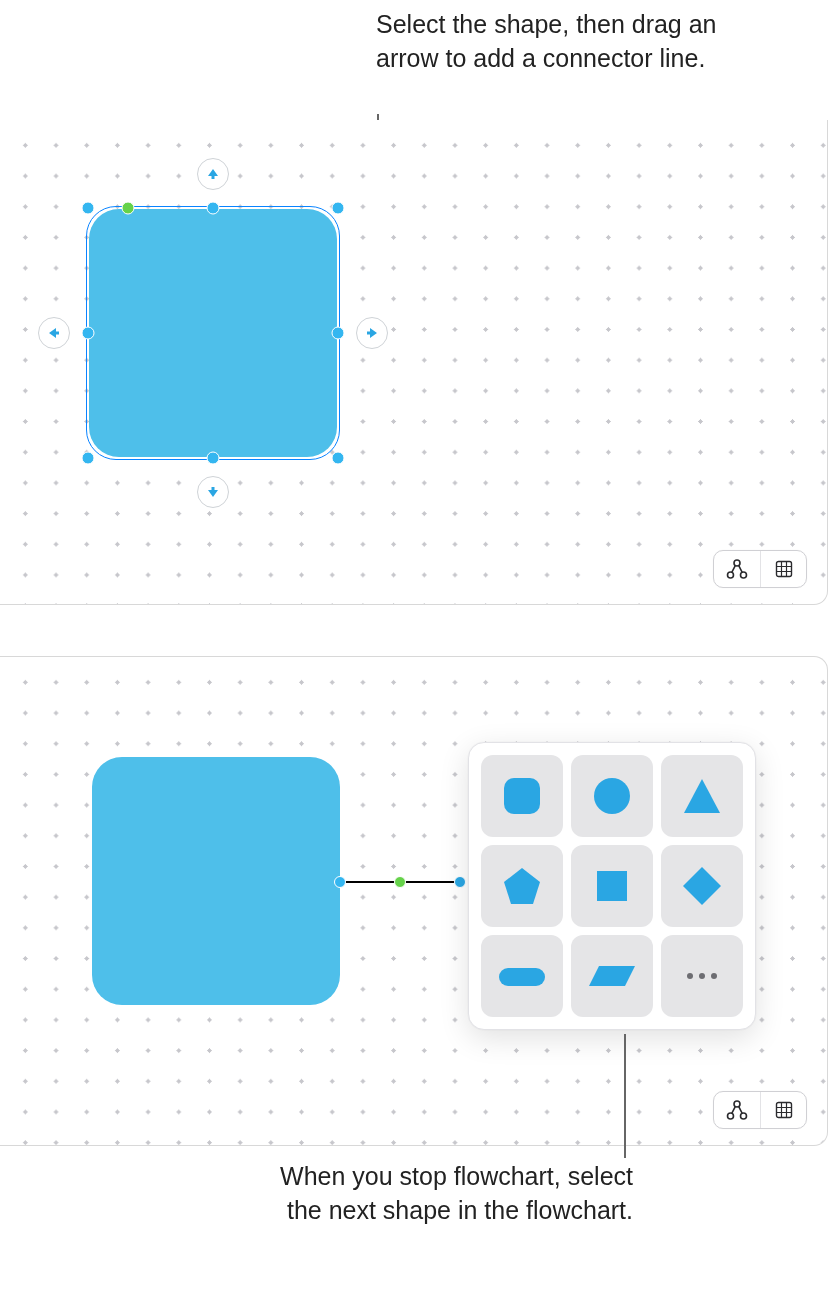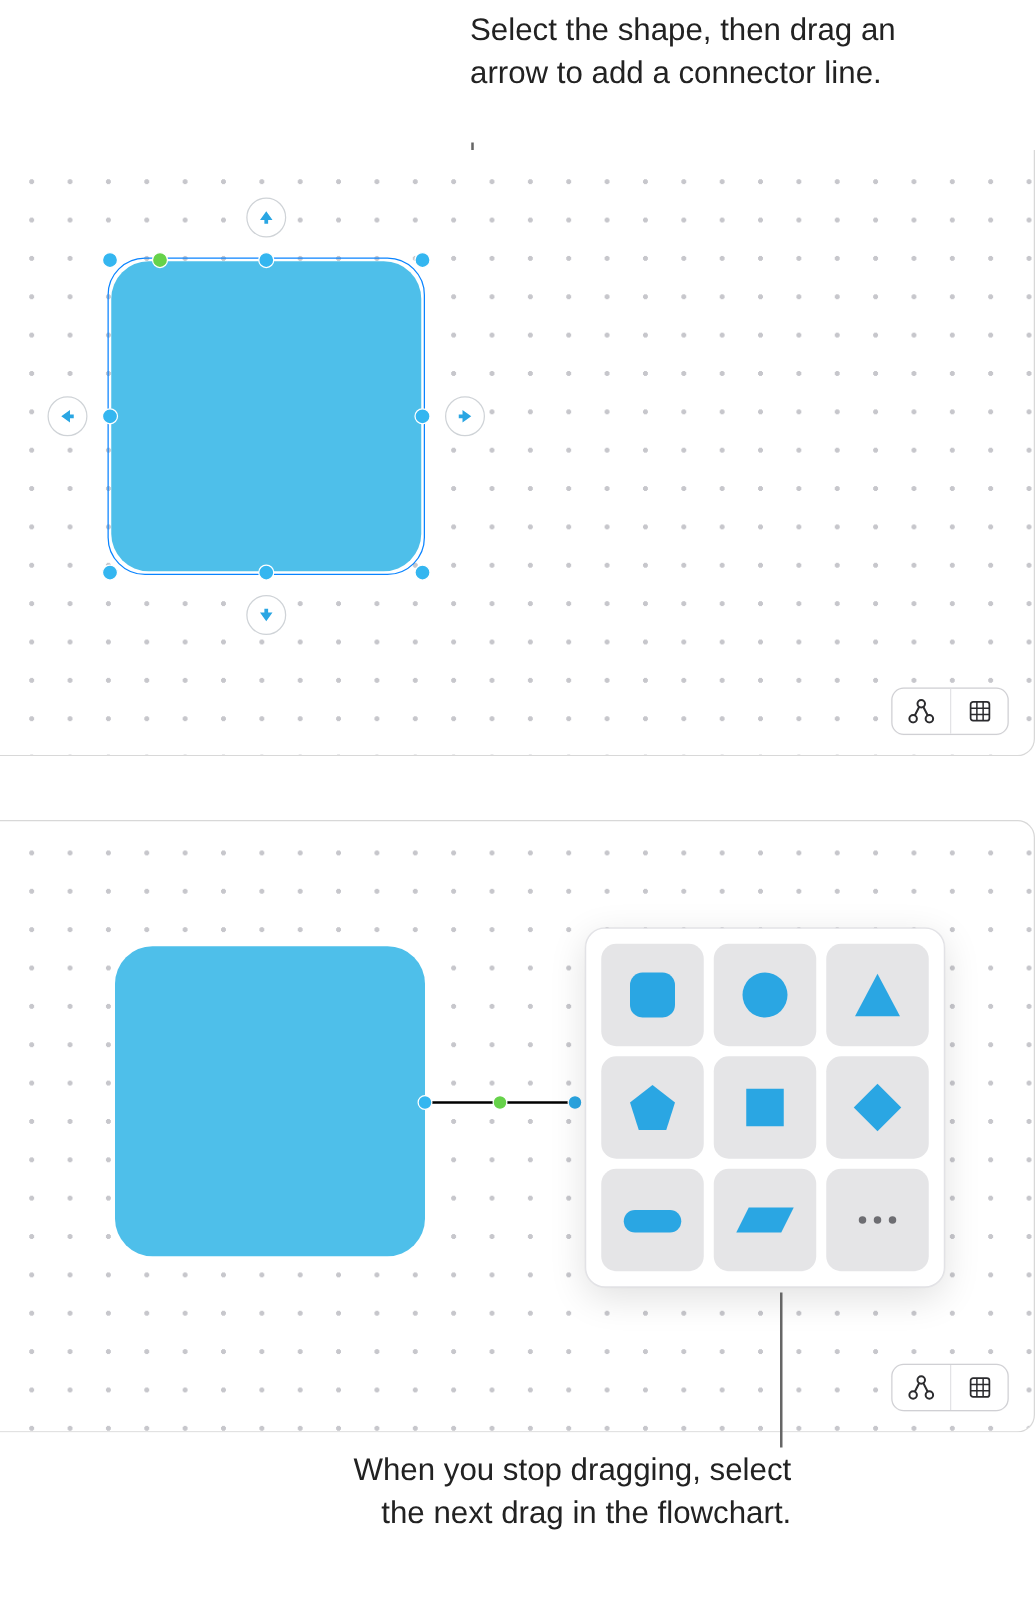--- a/index.html
+++ b/index.html
@@ -179,15 +179,15 @@
     <div class="tb-btn">
       <svg width="18" height="18" viewBox="0 0 18 18">
         <rect x="1.5" y="1.5" width="15" height="15" rx="2" fill="none" stroke="#2b2b2e" stroke-width="1.4"></rect>
         <path d="M6.5 1.5 V16.5 M11.5 1.5 V16.5 M1.5 6.5 H16.5 M1.5 11.5 H16.5" stroke="#2b2b2e" stroke-width="1.2"></path>
       </svg>
     </div>
   </div>
 </div>
 
 <div class="callout-leader" style="left:624px; top:1034px; width:2px; height:124px;"></div>
-<div class="callout" style="left:273px; top:1160px; width:360px; text-align:right;">When you stop dragging, select the next drag in the flowchart.</div>
+<div class="callout" style="left:273px; top:1160px; width:360px; text-align:right;">When you stop flowchart, select the next shape in the flowchart.</div>
 
 </div>
 
 </body></html>

